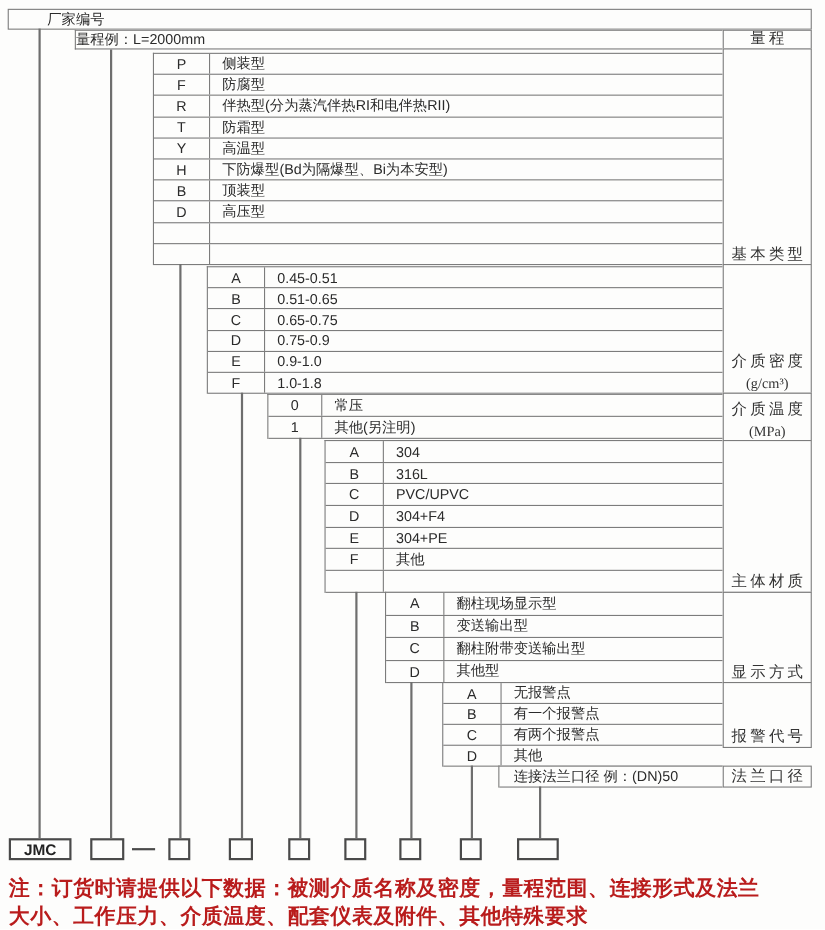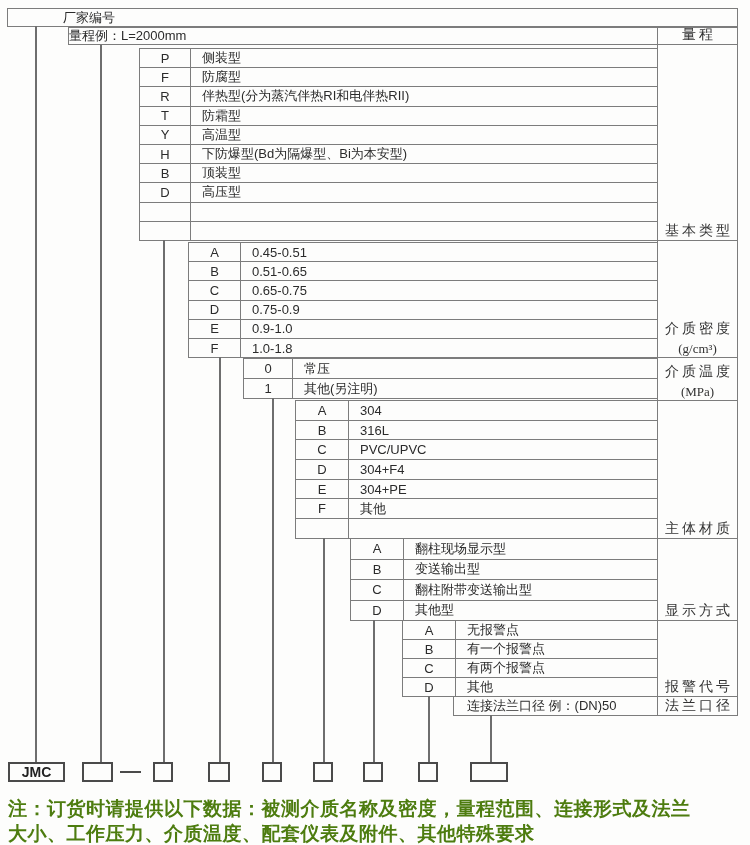--- a/index.html
+++ b/index.html
@@ -8,21 +8,21 @@
   }
   html,body{margin:0;padding:0;background:#fff;}
   .canvas{
     position:relative;width:750px;height:845px;background:#fdfdfc;
     font-family:"Liberation Sans",sans-serif;color:var(--txt);overflow:hidden;
   }
   
   .mfr{
     position:absolute;left:7px;top:8px;width:731px;height:19px;
     border:1px solid var(--ln);box-sizing:border-box;background:#fdfdfc;
-    display:flex;align-items:center;padding-left:55px;font-size:13px;
+    display:flex;align-items:center;padding-left:35px;font-size:13px;
   }
   .range{
     position:absolute;left:68px;top:27px;width:589px;height:18px;
     border:1px solid var(--ln);border-right:none;box-sizing:border-box;background:#fdfdfc;
     display:flex;align-items:center;padding-left:0;font-size:13px;
   }
   
   .sec{
     position:absolute;box-sizing:border-box;background:#fdfdfc;
     border-top:1px solid var(--ln);border-left:1px solid var(--ln);
@@ -59,21 +59,21 @@
     font-family:"Liberation Serif",serif;font-size:14px;color:#333;
   }
   .lbl .main{letter-spacing:3px;text-indent:3px;}
   .lbl .sub{letter-spacing:0;font-size:13px;margin-top:3px;}
   .lbl-range{top:27px;height:18px;}
   .lbl-basic{top:44px;height:197px;}
   .lbl-density{top:240px;height:118px;}
   .lbl-pressure{top:357px;height:44px;}
   .lbl-material{top:400px;height:139px;}
   .lbl-display{top:538px;height:83px;}
-  .lbl-alarm{top:620px;height:77px;}
+  .lbl-alarm{top:620px;height:60px;}
   .lbl-flange{top:696px;height:20px;}
   
   .vline{position:absolute;width:1.5px;background:#6e6e6e;}
   .v1{left:35px;top:26px;height:736px;}
   .v2{left:100px;top:45px;height:717px;}
   .v3{left:163px;top:240px;height:522px;}
   .v4{left:219px;top:357px;height:405px;}
   .v5{left:272px;top:398px;height:364px;}
   .v6{left:323px;top:538px;height:224px;}
   .v7{left:373px;top:620px;height:142px;}
@@ -92,21 +92,21 @@
   .bx-4{left:208px;width:22px;}
   .bx-5{left:262px;width:20px;}
   .bx-6{left:313px;width:20px;}
   .bx-7{left:363px;width:20px;}
   .bx-8{left:418px;width:20px;}
   .bx-9{left:470px;width:38px;}
   .dash{position:absolute;left:120px;top:771px;width:21px;height:2px;background:#4a4a4a;}
   
   .note{
     position:absolute;left:8px;top:796px;width:740px;
-    font-size:19px;font-weight:bold;line-height:25px;color:#4d7c0f;
+    font-size:19px;font-weight:bold;line-height:25px;color:#b91c1c;
     letter-spacing:0.5px;
   }
 </style>
 </head>
 <body>
 
 <div class="canvas">
 
   <div class="mfr">
     <span>厂家编号</span>

